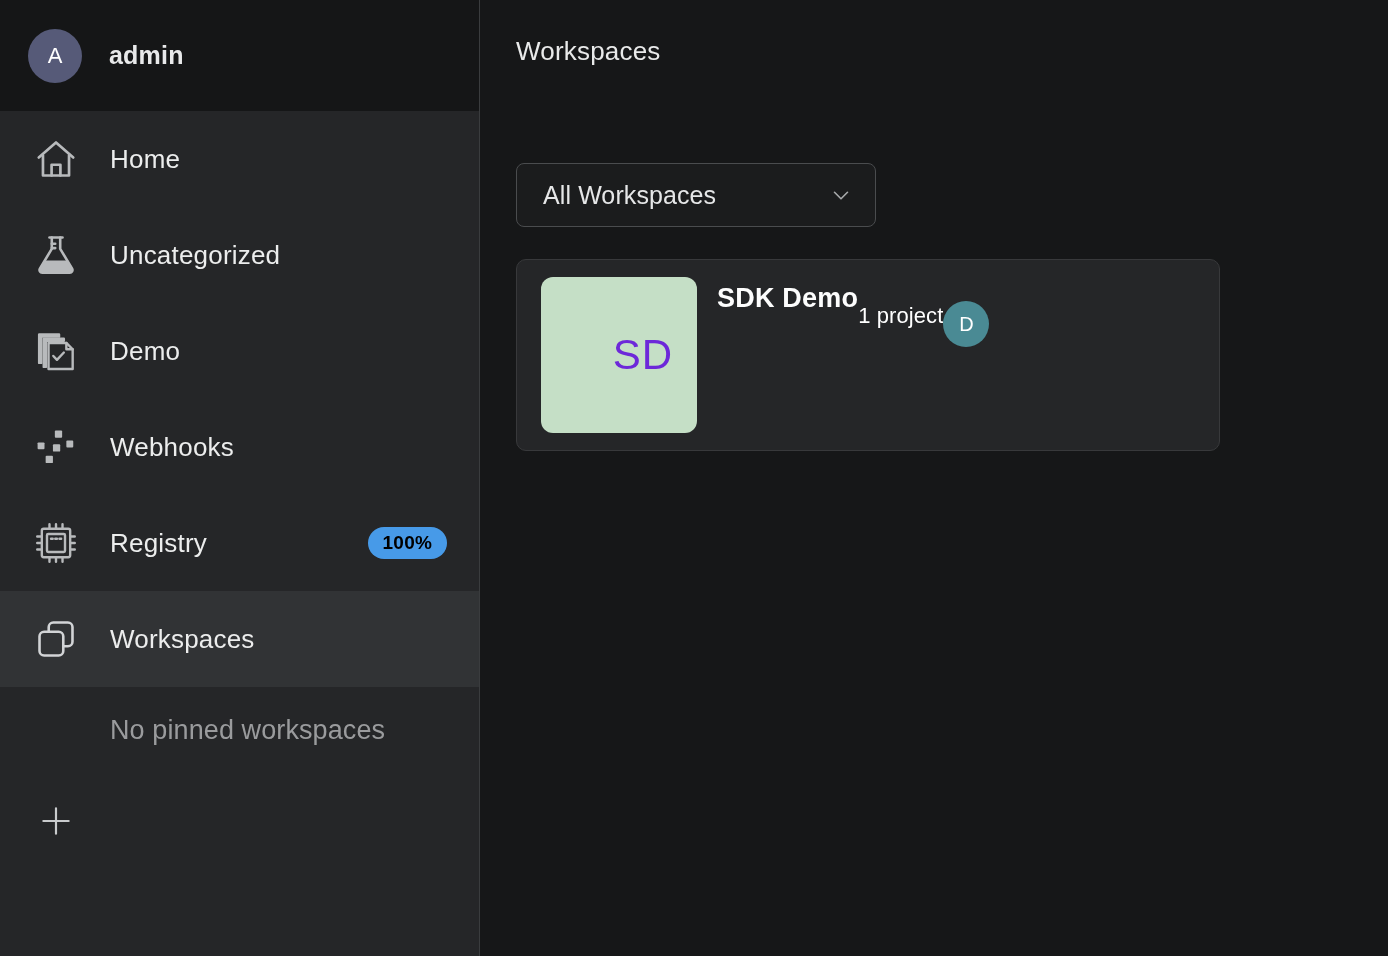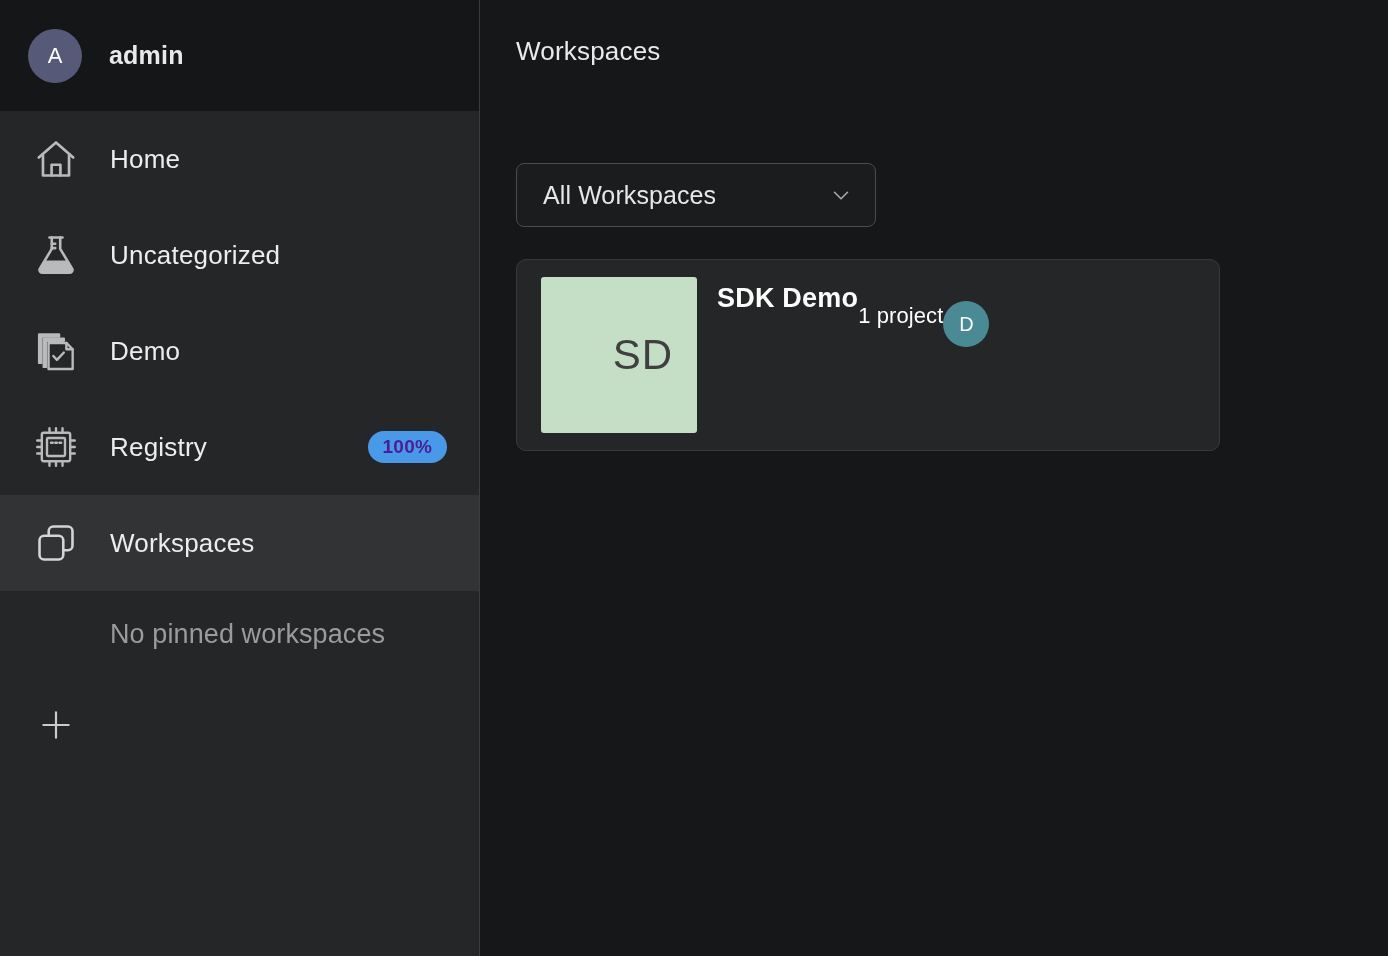--- a/index.html
+++ b/index.html
@@ -100,21 +100,21 @@
     font-size: 26px;
     font-weight: 400;
     letter-spacing: 0.2px;
     white-space: nowrap;
   }
 
   .nav-spacer { flex: 1 1 auto; }
 
   .badge {
     background: #479ae8;
-    color: #4c1d95;
+    color: #000000;
     font-size: 19px;
     font-weight: 700;
     border-radius: 999px;
     padding: 6px 15px 7px;
     line-height: 1;
     letter-spacing: 0.2px;
   }
 
   .pinned-empty {
     height: 86px;
@@ -204,25 +204,25 @@
     align-items: center;
     padding: 0 24px;
     cursor: pointer;
   }
 
   .ws-thumb {
     width: 156px;
     height: 156px;
     flex: 0 0 156px;
     background: #c5dfc6;
-    border-radius: 3px;
-    display: flex;
-    align-items: center;
-    justify-content: center;
-    color: #404040;
+    border-radius: 12px;
+    display: flex;
+    align-items: center;
+    justify-content: center;
+    color: #6d28d9;
     font-size: 42px;
     font-weight: 400;
     letter-spacing: 1px;
     padding-left: 48px;
   }
 
   .ws-info {
     margin-left: 20px;
     display: flex;
     flex-direction: row;
@@ -308,20 +308,32 @@
             <path d="M3.2 3.4h10.4v1.1H4.3v13.7H3.2z"></path>
             <path d="M5.6 5.6h10.5v1.1H6.7v13.6H5.6z"></path>
             <path d="M8.1 7.8h9.3l3.3 3.3v10.3H8.1z"></path>
             <path d="M17.4 7.8v3.3h3.3"></path>
             <path d="M10.6 14.6l1.9 2 3.6-3.8"></path>
           </svg>
         </span>
         <span class="nav-label">Demo</span>
       </div>
 
+      <div class="nav-item">
+        <span class="nav-icon">
+          <svg width="46" height="46" viewBox="0 0 24 24" fill="#b8babc">
+            <rect x="2.4" y="9.6" width="3.6" height="3.6" rx="0.5"></rect>
+            <rect x="10.4" y="10.6" width="3.8" height="3.8" rx="0.5"></rect>
+            <rect x="11.4" y="3.4" width="3.8" height="3.8" rx="0.5"></rect>
+            <rect x="17.4" y="8.6" width="3.6" height="3.6" rx="0.5"></rect>
+            <rect x="6.6" y="16.6" width="3.8" height="3.8" rx="0.5"></rect>
+          </svg>
+        </span>
+        <span class="nav-label">Webhooks</span>
+      </div>
 
       <div class="nav-item">
         <span class="nav-icon">
           <svg width="46" height="46" viewBox="0 0 24 24" fill="none" stroke="#b8babc" stroke-width="1.25" stroke-linejoin="round" stroke-linecap="round">
             <rect x="4.6" y="4.6" width="14.8" height="14.8" rx="1"></rect>
             <rect x="7.3" y="7.3" width="9.4" height="9.4" rx="0.6"></rect>
             <path d="M9.4 9.8h.9M11.6 9.8h.9M13.8 9.8h.9"></path>
             <path d="M8.6 2.2v2.4M12 2.2v2.4M15.4 2.2v2.4"></path>
             <path d="M8.6 19.4v2.4M12 19.4v2.4M15.4 19.4v2.4"></path>
             <path d="M2.2 8.6h2.4M2.2 12h2.4M2.2 15.4h2.4"></path>

